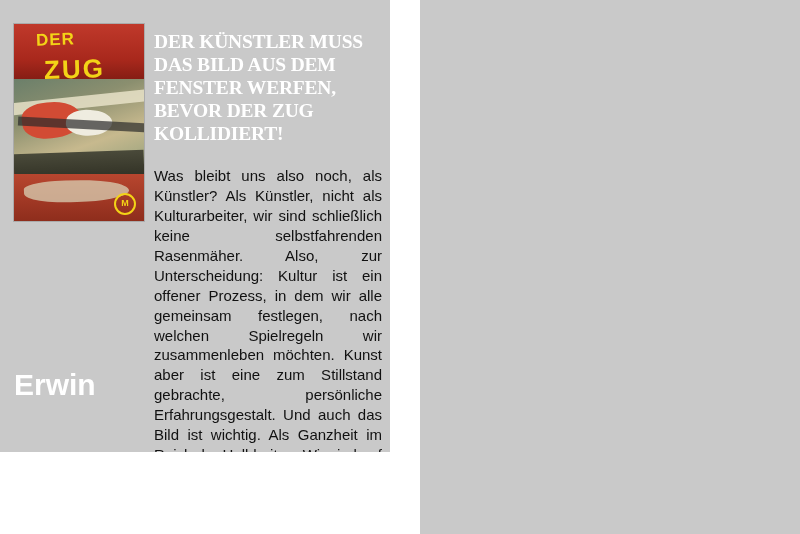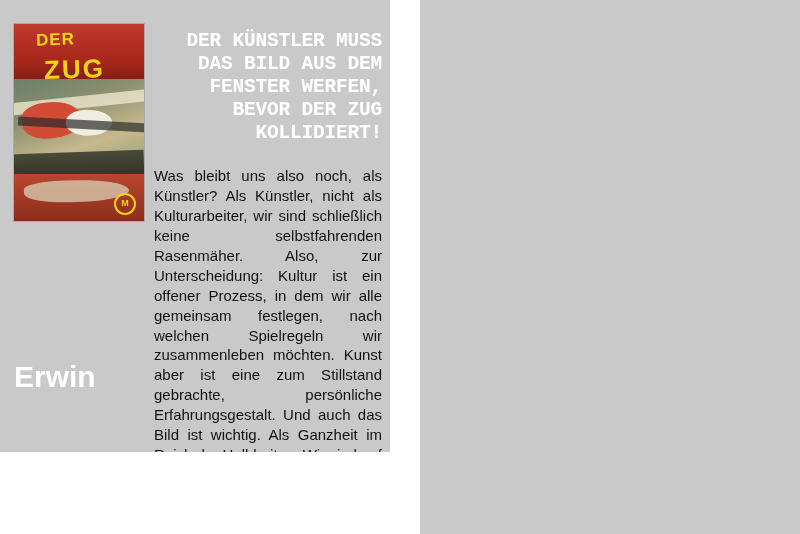--- a/index.html
+++ b/index.html
@@ -136,48 +136,47 @@
     text-align: center;
     line-height: 16px;
   }
 
   
   #left-headline {
     position: absolute;
     left: 154px;
     top: 30px;
     width: 228px;
-    font-family: Liberation Mono, monospace;
+    font-family: Liberation Serif, serif;
     font-weight: bold;
     font-size: 19.5px;
     line-height: 1.18;
     color: #ffffff;
     letter-spacing: -0.2px;
     text-transform: uppercase;
-    text-align: right;
   }
 
   
   #left-body {
     position: absolute;
     left: 154px;
     top: 166px;
     width: 228px;
     font-family: "Liberation Sans", sans-serif;
     font-size: 15px;
     line-height: 1.33;
     color: #111111;
     text-align: justify;
   }
 
   
   #artist-name {
     position: absolute;
     left: 14px;
-    top: 360px;
+    top: 368px;
     width: 220px;
     font-family: "Liberation Sans", sans-serif;
     font-weight: bold;
     font-size: 30px;
     line-height: 1.12;
     color: #ffffff;
     white-space: nowrap;
     overflow: hidden;
   }
 </style>

